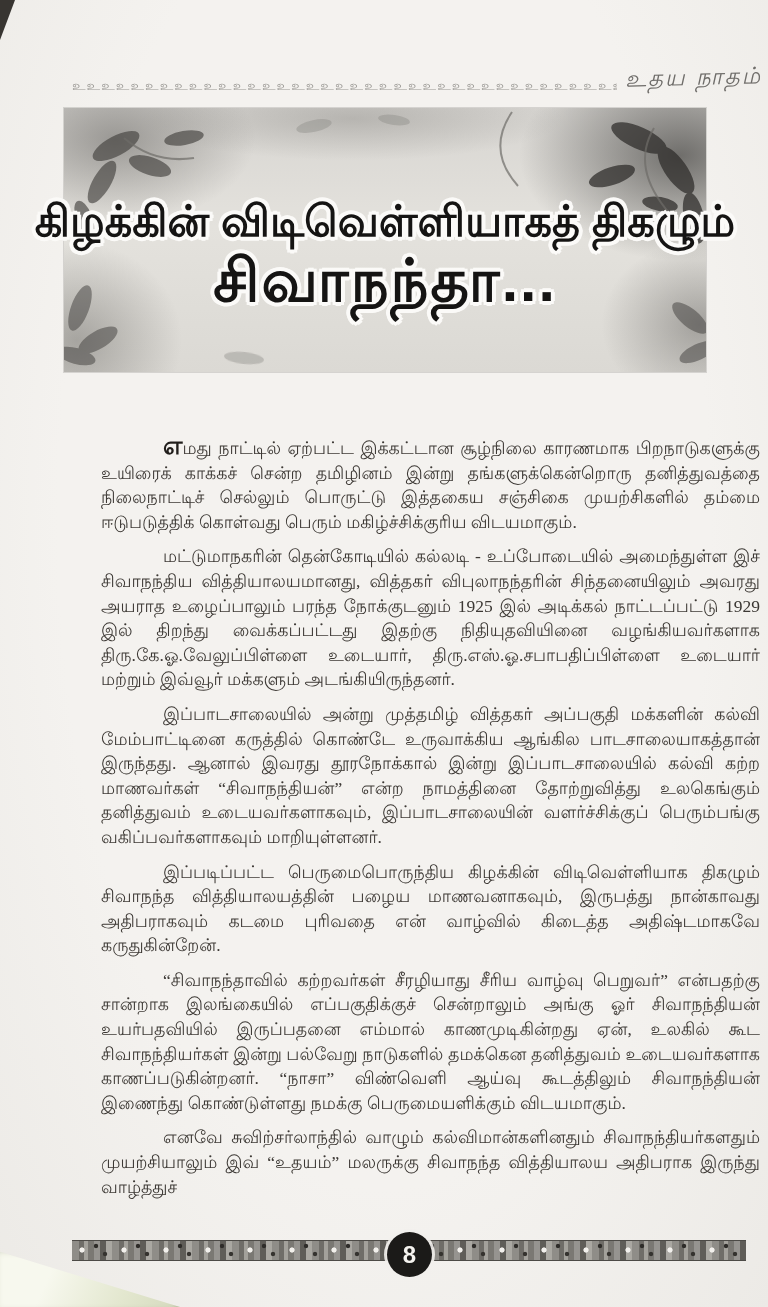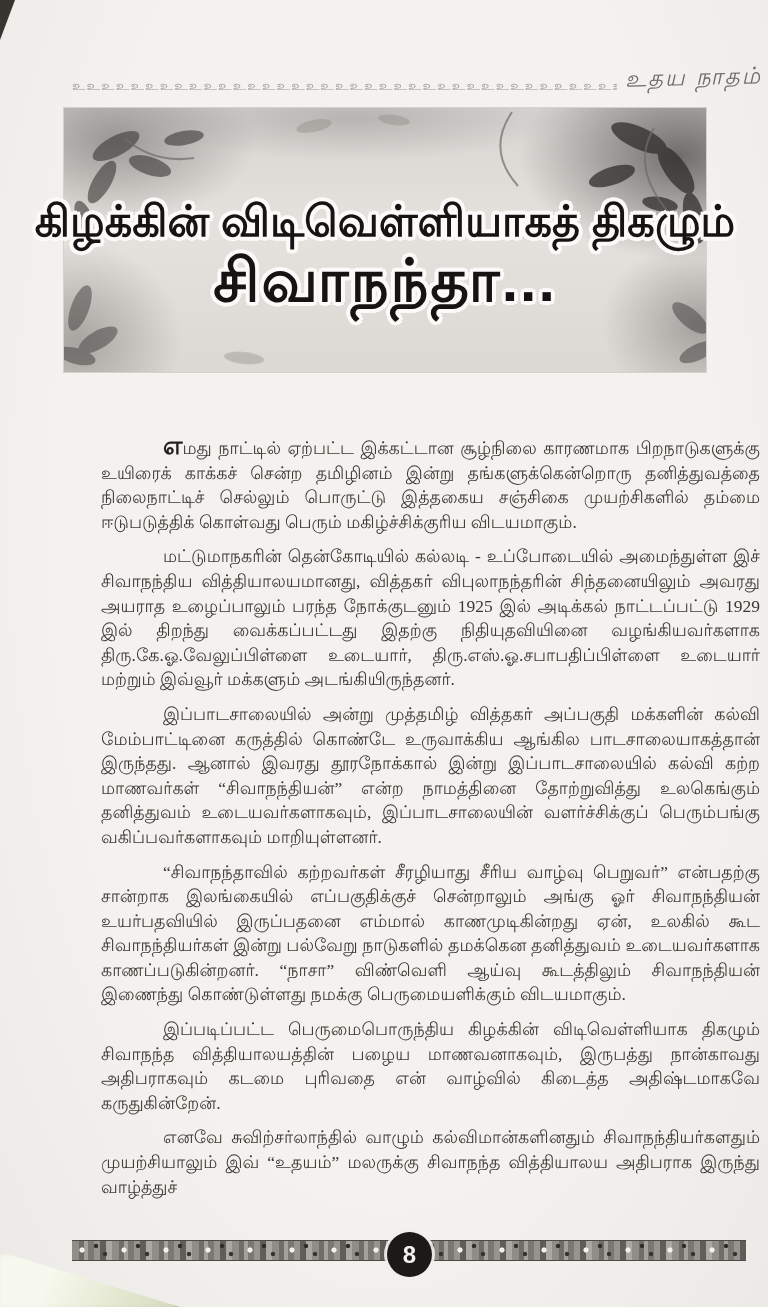--- a/index.html
+++ b/index.html
@@ -159,22 +159,22 @@
       <div class="title-line l1">கிழக்கின் விடிவெள்ளியாகத் திகழும்</div>
       <div class="title-line l2">சிவாநந்தா...</div>
     </div>
   </div>
 
 
   <div class="body-text">
     <p><span class="lead">எ</span><span>மது நாட்டில் ஏற்பட்ட இக்கட்டான சூழ்நிலை காரணமாக பிறநாடுகளுக்கு உயிரைக் காக்கச் சென்ற தமிழினம் இன்று தங்களுக்கென்றொரு தனித்துவத்தை நிலைநாட்டிச் செல்லும் பொருட்டு இத்தகைய சஞ்சிகை முயற்சிகளில் தம்மை ஈடுபடுத்திக் கொள்வது பெரும் மகிழ்ச்சிக்குரிய விடயமாகும்.</span></p>
     <p>மட்டுமாநகரின் தென்கோடியில் கல்லடி - உப்போடையில் அமைந்துள்ள இச் சிவாநந்திய வித்தியாலயமானது, வித்தகர் விபுலாநந்தரின் சிந்தனையிலும் அவரது அயராத உழைப்பாலும் பரந்த நோக்குடனும் 1925 இல் அடிக்கல் நாட்டப்பட்டு 1929 இல் திறந்து வைக்கப்பட்டது இதற்கு நிதியுதவியினை வழங்கியவர்களாக திரு.கே.ஓ.வேலுப்பிள்ளை உடையார், திரு.எஸ்.ஓ.சபாபதிப்பிள்ளை உடையார் மற்றும் இவ்வூர் மக்களும் அடங்கியிருந்தனர்.</p>
     <p>இப்பாடசாலையில் அன்று முத்தமிழ் வித்தகர் அப்பகுதி மக்களின் கல்வி மேம்பாட்டினை கருத்தில் கொண்டே உருவாக்கிய ஆங்கில பாடசாலையாகத்தான் இருந்தது. ஆனால் இவரது தூரநோக்கால் இன்று இப்பாடசாலையில் கல்வி கற்ற மாணவர்கள் “சிவாநந்தியன்” என்ற நாமத்தினை தோற்றுவித்து உலகெங்கும் தனித்துவம் உடையவர்களாகவும், இப்பாடசாலையின் வளர்ச்சிக்குப் பெரும்பங்கு வகிப்பவர்களாகவும் மாறியுள்ளனர்.</p>
+    <p>இப்படிப்பட்ட பெருமைபொருந்திய கிழக்கின் விடிவெள்ளியாக திகழும் சிவாநந்த வித்தியாலயத்தின் பழைய மாணவனாகவும், இருபத்து நான்காவது அதிபராகவும் கடமை புரிவதை என் வாழ்வில் கிடைத்த அதிஷ்டமாகவே கருதுகின்றேன்.</p>
     <p>“சிவாநந்தாவில் கற்றவர்கள் சீரழியாது சீரிய வாழ்வு பெறுவர்” என்பதற்கு சான்றாக இலங்கையில் எப்பகுதிக்குச் சென்றாலும் அங்கு ஓர் சிவாநந்தியன் உயர்பதவியில் இருப்பதனை எம்மால் காணமுடிகின்றது ஏன், உலகில் கூட சிவாநந்தியர்கள் இன்று பல்வேறு நாடுகளில் தமக்கென தனித்துவம் உடையவர்களாக காணப்படுகின்றனர். “நாசா” விண்வெளி ஆய்வு கூடத்திலும் சிவாநந்தியன் இணைந்து கொண்டுள்ளது நமக்கு பெருமையளிக்கும் விடயமாகும்.</p>
-    <p>இப்படிப்பட்ட பெருமைபொருந்திய கிழக்கின் விடிவெள்ளியாக திகழும் சிவாநந்த வித்தியாலயத்தின் பழைய மாணவனாகவும், இருபத்து நான்காவது அதிபராகவும் கடமை புரிவதை என் வாழ்வில் கிடைத்த அதிஷ்டமாகவே கருதுகின்றேன்.</p>
     <p>எனவே சுவிற்சர்லாந்தில் வாழும் கல்விமான்களினதும் சிவாநந்தியர்களதும் முயற்சியாலும் இவ் “உதயம்” மலருக்கு சிவாநந்த வித்தியாலய அதிபராக இருந்து வாழ்த்துச்</p>
   </div>
 
   <div class="footer-band"></div>
   <div class="page-badge">
     <span>8</span>
   </div>
 
   <div class="page-curl"></div>
 

